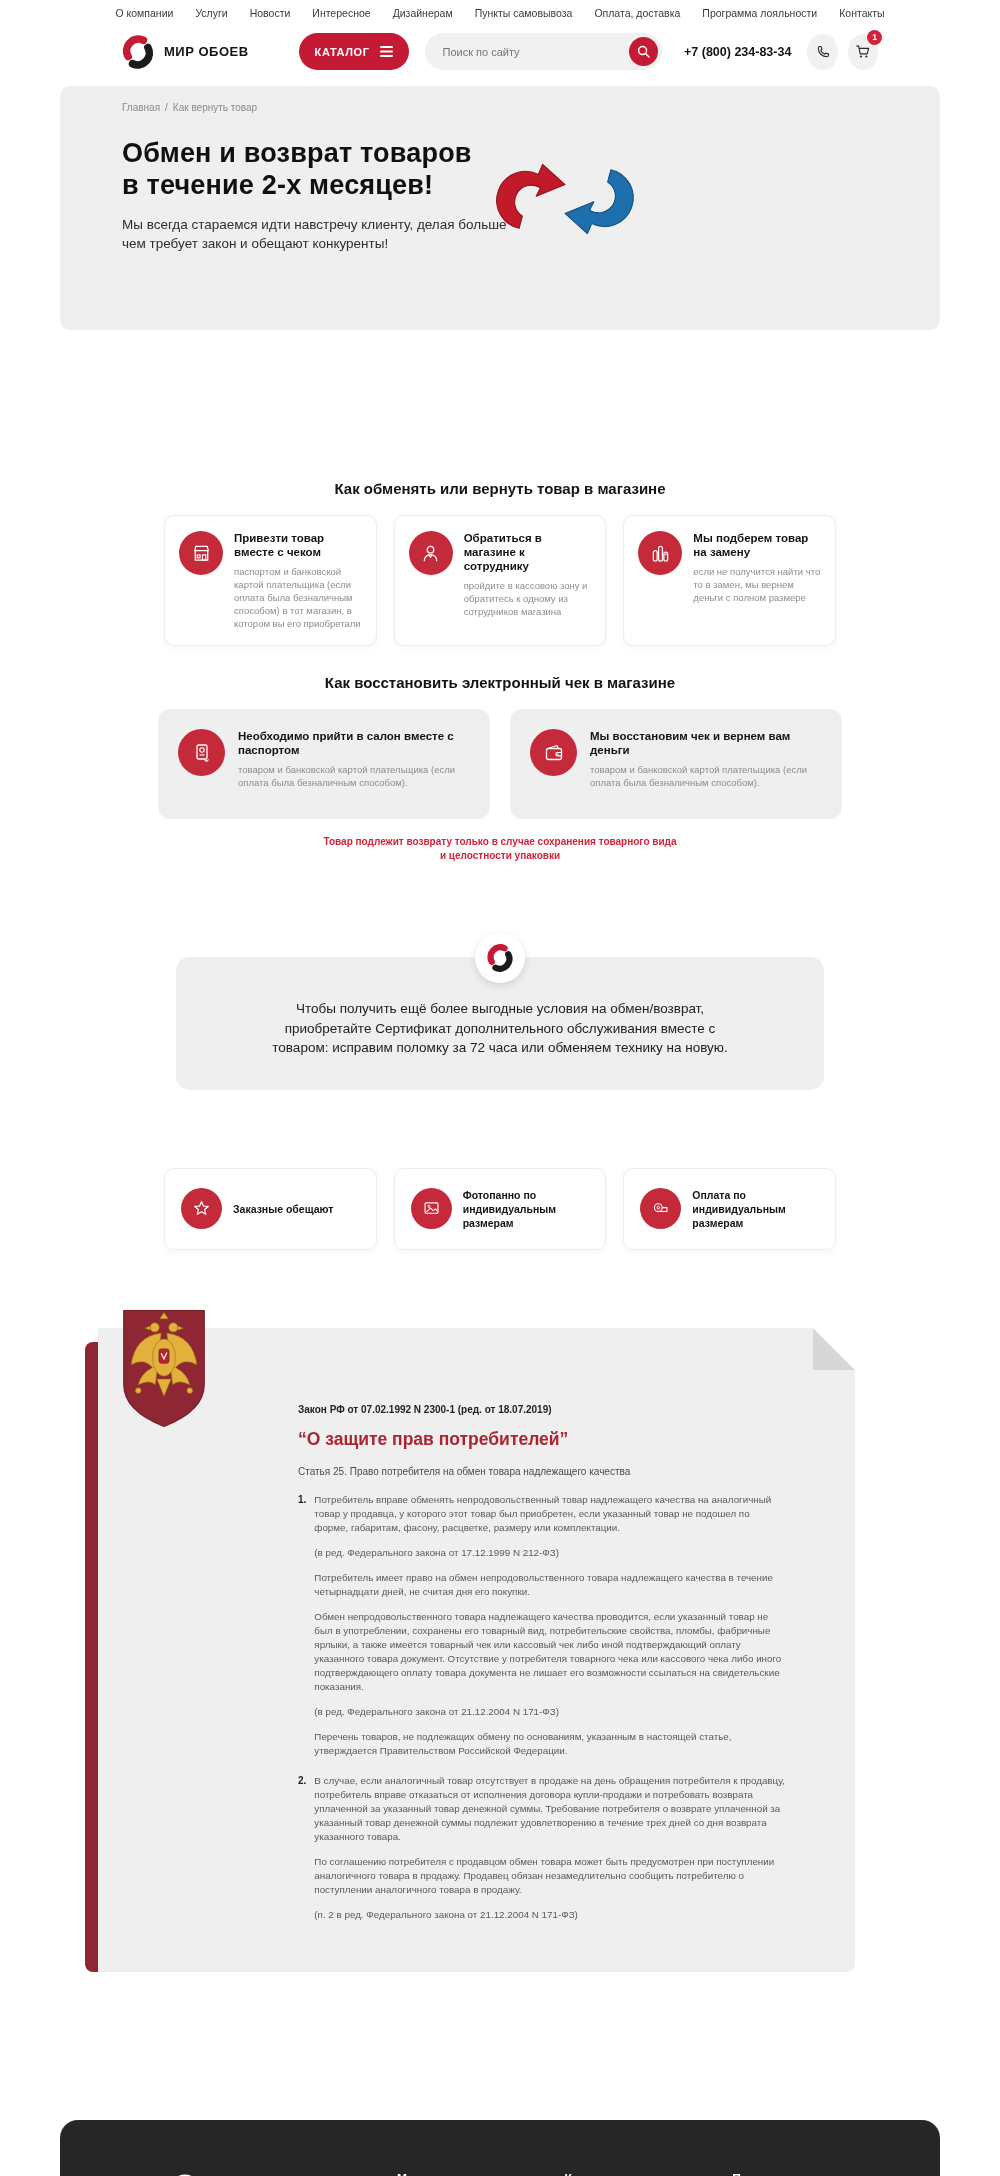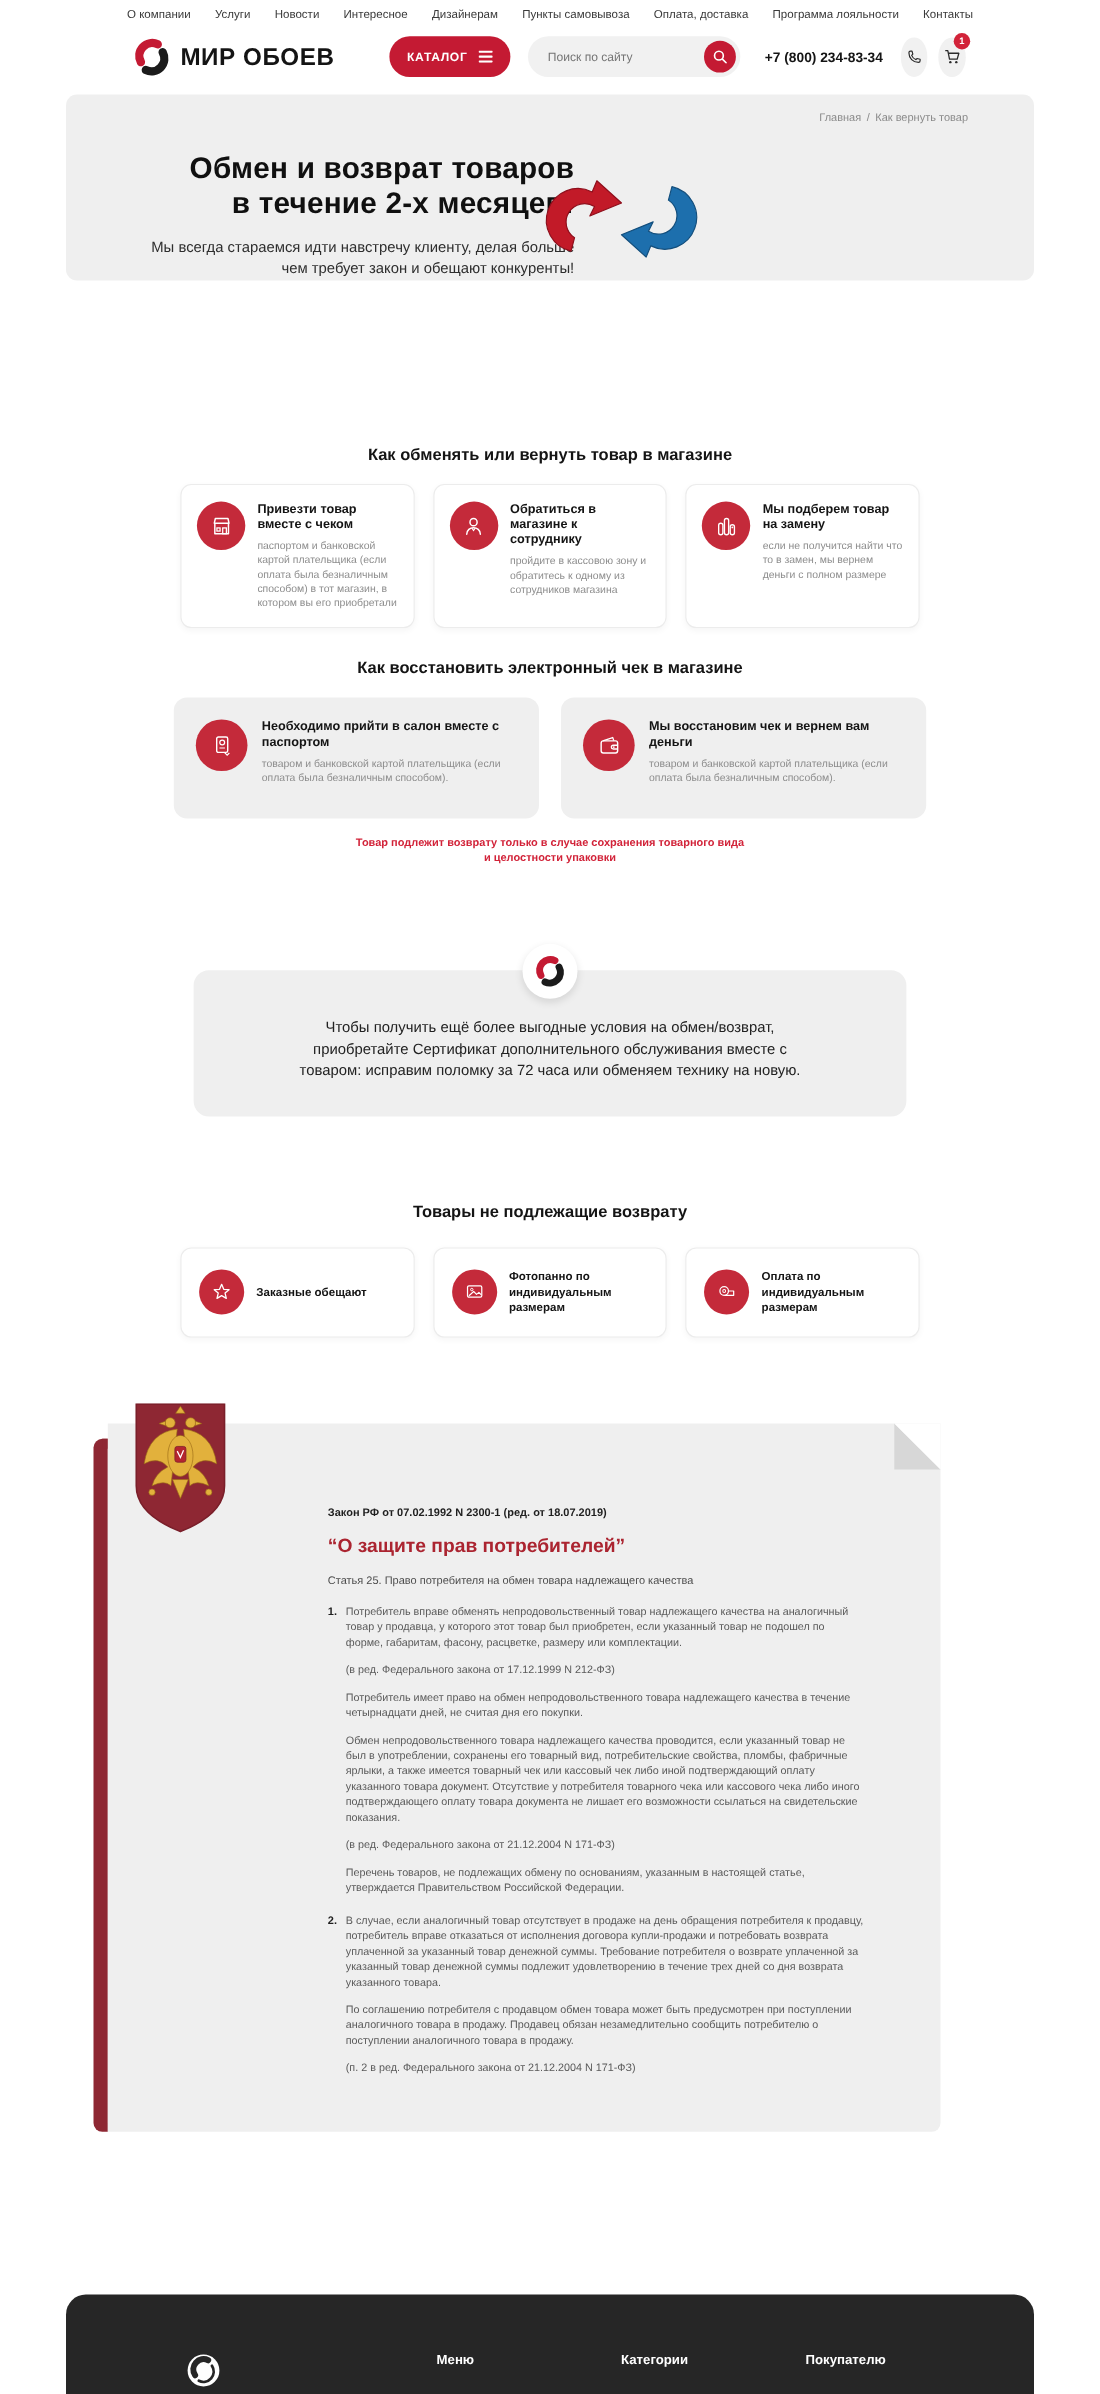--- a/index.html
+++ b/index.html
@@ -7,21 +7,21 @@
   body {
     width:1000px; min-height:2176px; margin:0 auto;
     font-family:"Liberation Sans", sans-serif; color:#1c1c1c;
   }
   
   .topnav { display:flex; justify-content:center; gap:22px; padding:7px 0 6px; }
   .topnav a { font-size:10.5px; color:#3a3a3a; text-decoration:none; cursor:pointer; }
   
   .header { display:flex; align-items:center; padding:8px 122px 12px 120px; }
   .logo { display:flex; align-items:center; gap:8px; cursor:pointer; }
-  .logo-text { font-size:22px; font-weight:bold; letter-spacing:.5px; color:#141414; white-space:nowrap; }
+  .logo-text { font-size:13px; font-weight:bold; letter-spacing:.5px; color:#141414; white-space:nowrap; }
   .catalog-btn {
     margin-left:50px; display:flex; align-items:center; gap:10px;
     background:#c41a33; color:#fff; border:none; border-radius:19px;
     padding:0 16px; height:37px; font-size:11px; font-weight:bold; letter-spacing:.6px; cursor:pointer;
     font-family:inherit;
   }
   .search-wrap { margin-left:16px; position:relative; width:282px; }
   .search-input {
     width:100%; height:37px; border:none; background:#f1f1f1; border-radius:19px;
     padding:0 48px 0 18px; font-size:11px; color:#444; font-family:inherit; outline:none;
@@ -36,21 +36,21 @@
     display:flex; align-items:center; justify-content:center; cursor:pointer; position:relative;
   }
   .hdr-circle.phone-ic { margin-left:16px; }
   .hdr-circle.cart-ic { margin-left:10px; }
   .cart-badge {
     position:absolute; top:-4px; right:-4px; min-width:15px; height:15px; border-radius:8px;
     background:#d22339; color:#fff; font-size:8.5px; font-weight:bold;
     display:flex; align-items:center; justify-content:center; padding:0 3px;
   }
   
-  .hero { margin:4px 60px 0; background:#efefef; border-radius:10px; padding:16px 60px 30px 62px; height:169px; position:relative; overflow:hidden;text-align:right; }
+  .hero { margin:4px 60px 0; background:#efefef; border-radius:10px; padding:16px 60px 30px 62px; height:244px; position:relative; overflow:hidden; }
   .breadcrumb { font-size:10px; color:#8a8a8a; }
   .breadcrumb a { color:#8a8a8a; text-decoration:none; cursor:pointer; }
   .breadcrumb .sep { margin:0 5px; }
   .hero-flex { display:flex; margin-top:24px; }
   .hero-title { font-size:27px; line-height:32px; font-weight:800; color:#101010; letter-spacing:.2px; }
   .hero-sub { margin-top:14px; font-size:13.5px; line-height:19px; color:#2e2e2e; max-width:400px; }
   .hero-art { position:absolute; left:425px; top:28px; }
   
   .sec-title { text-align:center; font-size:15px; font-weight:800; color:#141414; }
   .sec-exchange { margin-top:150px; }
@@ -294,21 +294,20 @@
       <path d="M9 25 A 13 13 0 0 1 26 7" stroke="#c41a33" stroke-width="8.5" fill="none" stroke-linecap="round"></path>
       <path d="M31 15 A 13 13 0 0 1 14 33" stroke="#1b1b1b" stroke-width="8.5" fill="none" stroke-linecap="round"></path>
     </svg>
   </div>
   <div class="cert-box">
     <p class="cert-text">Чтобы получить ещё более выгодные условия на обмен/возврат, приобретайте Сертификат дополнительного обслуживания вместе с товаром: исправим поломку за 72 часа или обменяем технику на новую.</p>
   </div>
 </section>
 
 <section class="sec-nonret">
-  <h2 class="sec-title">Товары не подлежащие возврату</h2>
   <div class="cards3 small">
     <div class="card center">
       <span class="icon-circle">
         <svg width="19" height="19" viewBox="0 0 22 22">
           <path d="M11 3 L13.2 8.2 L18.8 8.6 L14.6 12.2 L15.9 17.7 L11 14.8 L6.1 17.7 L7.4 12.2 L3.2 8.6 L8.8 8.2 Z" fill="none" stroke="#fff" stroke-width="1.4" stroke-linejoin="round"></path>
         </svg>
       </span>
       <div class="card-title">Заказные обещают</div>
     </div>
     <div class="card center">

